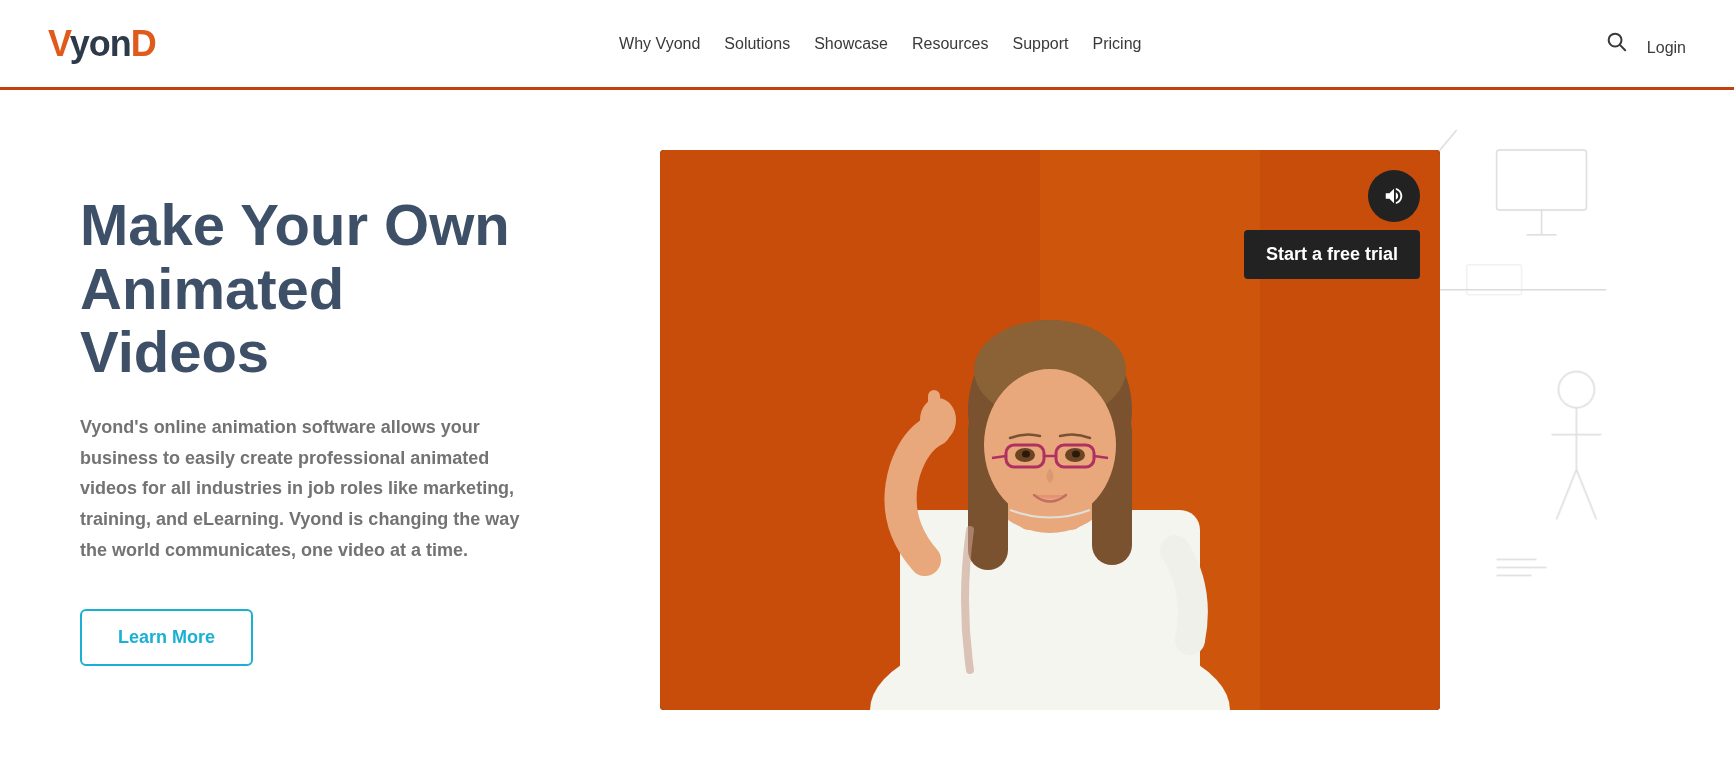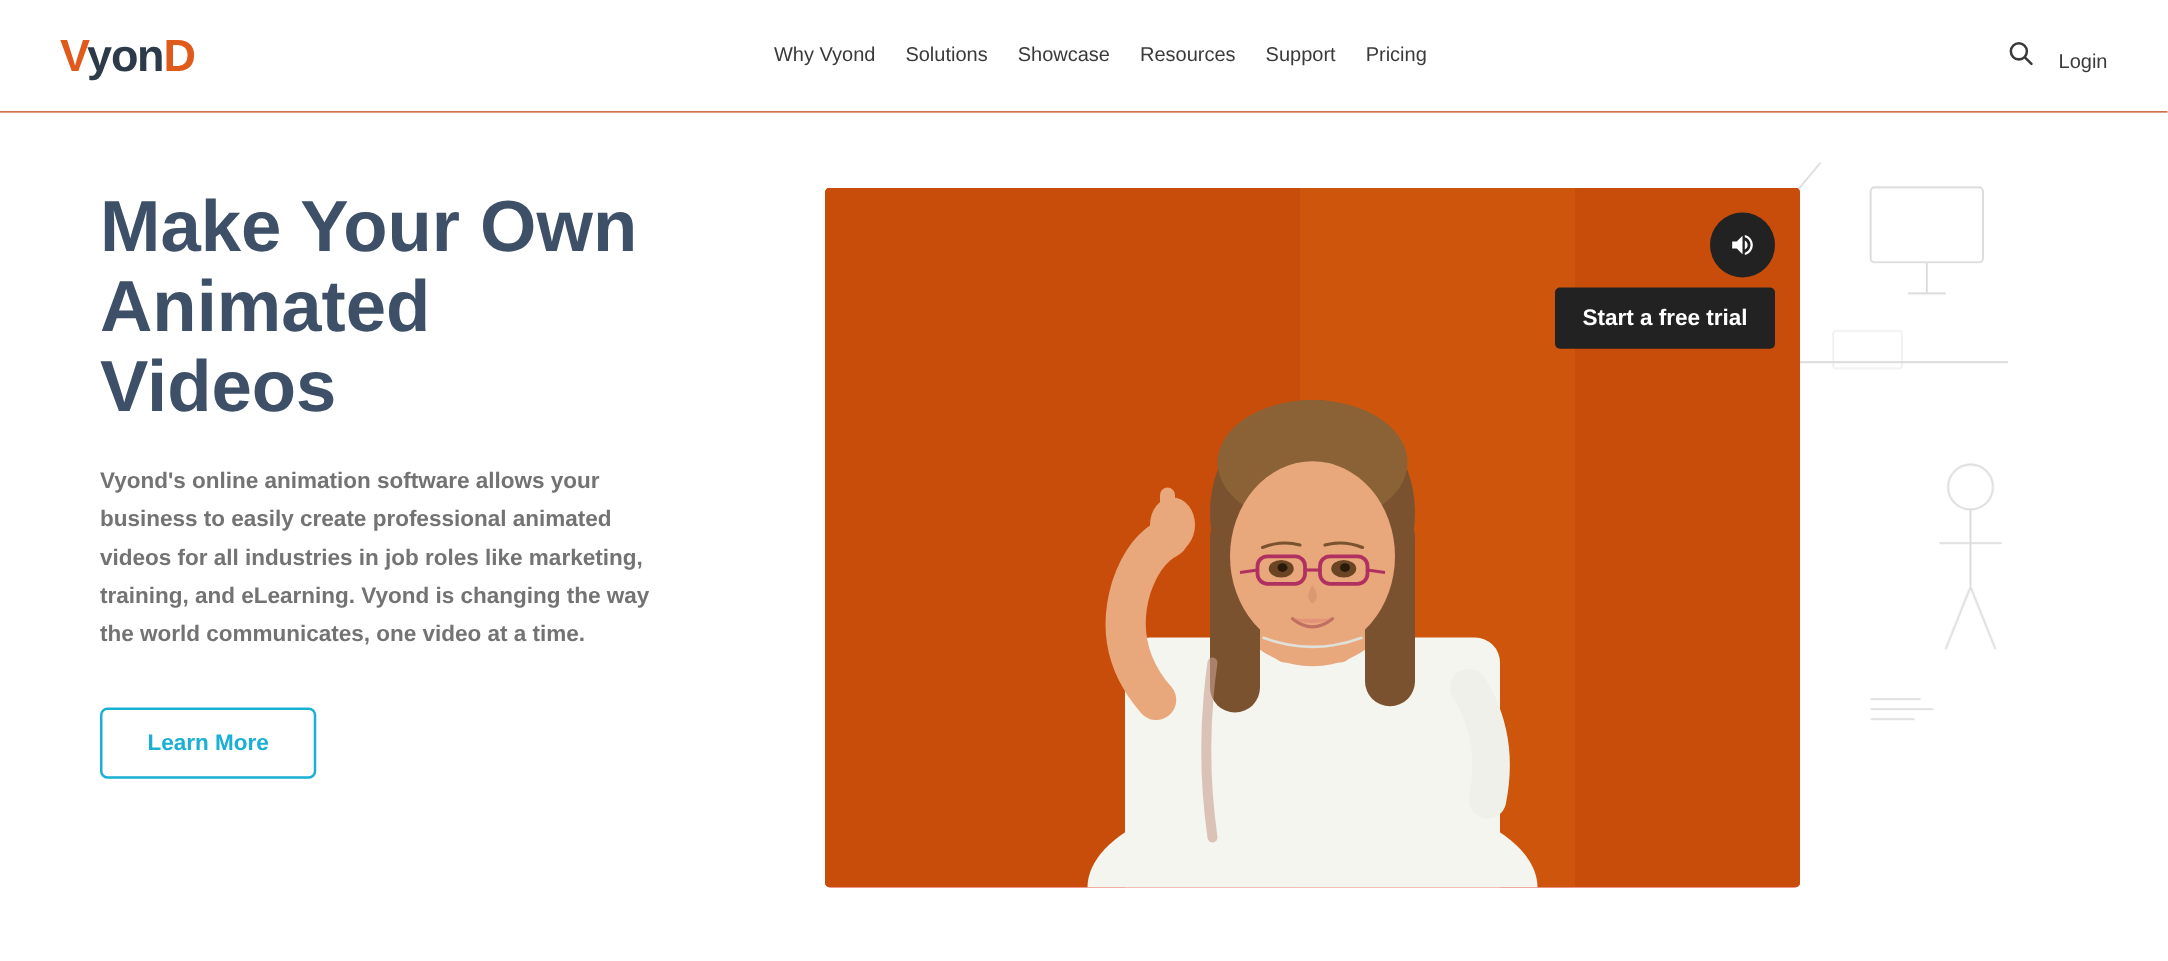--- a/index.html
+++ b/index.html
@@ -2,21 +2,21 @@
 <html><head>
   <meta charset="utf-8">
   <style>
     * { margin: 0; padding: 0; box-sizing: border-box; }
     body { font-family: -apple-system, BlinkMacSystemFont, 'Segoe UI', Arial, sans-serif; background: #fff; overflow-x: hidden; }
 
     
     nav {
       display: flex; align-items: center; justify-content: space-between;
       padding: 0 48px; height: 90px; background: #fff;
-      border-bottom: 1px solid #c2410c; position: relative; z-index: 10;
+      border-bottom: 3px solid #c2410c; position: relative; z-index: 10;
     }
     .logo { display: flex; align-items: center; }
     .logo-text { font-size: 36px; font-weight: 900; letter-spacing: -1px; }
     .logo-v { color: #e05a1c; }
     .logo-rest { color: #2d3a4a; }
     .logo-d { color: #e05a1c; }
 
     .nav-links { display: flex; align-items: center; gap: 24px; }
     .nav-links a {
       text-decoration: none; color: #3a3a3a; font-size: 16px; font-weight: 500;
@@ -27,21 +27,21 @@
     .nav-search { color: #3a3a3a; cursor: pointer; font-size: 20px; }
     .nav-login { text-decoration: none; color: #3a3a3a; font-size: 16px; font-weight: 500; }
     .nav-free-trial {
       background: #1ab0d4; color: #fff; border: none; border-radius: 6px;
       padding: 12px 26px; font-size: 17px; font-weight: 700; cursor: pointer;
       text-decoration: none; white-space: nowrap;
     }
 
     
     .hero {
-      display: flex; align-items: flex-start; min-height: 679px;
+      display: flex; align-items: center; min-height: 679px;
       background: #fff; position: relative; overflow: hidden;
     }
 
     
     .hero-left {
       flex: 0 0 580px; padding: 60px 60px 60px 80px; z-index: 2;
     }
     .hero-headline {
       font-size: 58px; font-weight: 800; color: #3d5068; line-height: 1.1;
       margin-bottom: 28px;
@@ -65,21 +65,21 @@
 
     
     .hero-right {
       flex: 1; position: relative; height: 679px; overflow: hidden;
     }
 
     
     .video-box {
       position: absolute; left: 80px; top: 60px;
       width: 780px; height: 560px;
-      background: #ef4444; border-radius: 4px;
+      background: #000000; border-radius: 4px;
       overflow: hidden; z-index: 2;
     }
 
     
     .sound-btn {
       position: absolute; top: 20px; right: 20px;
       width: 52px; height: 52px; border-radius: 50%;
       background: #222; color: #fff; display: flex; align-items: center; justify-content: center;
       font-size: 22px; cursor: pointer; z-index: 5; border: none;
     }

